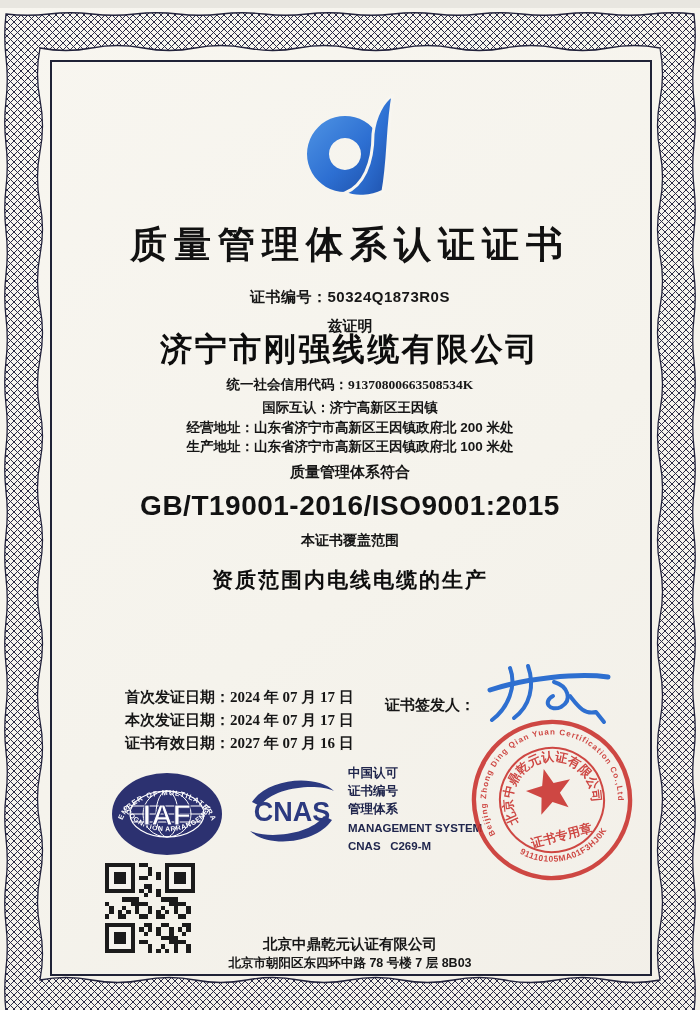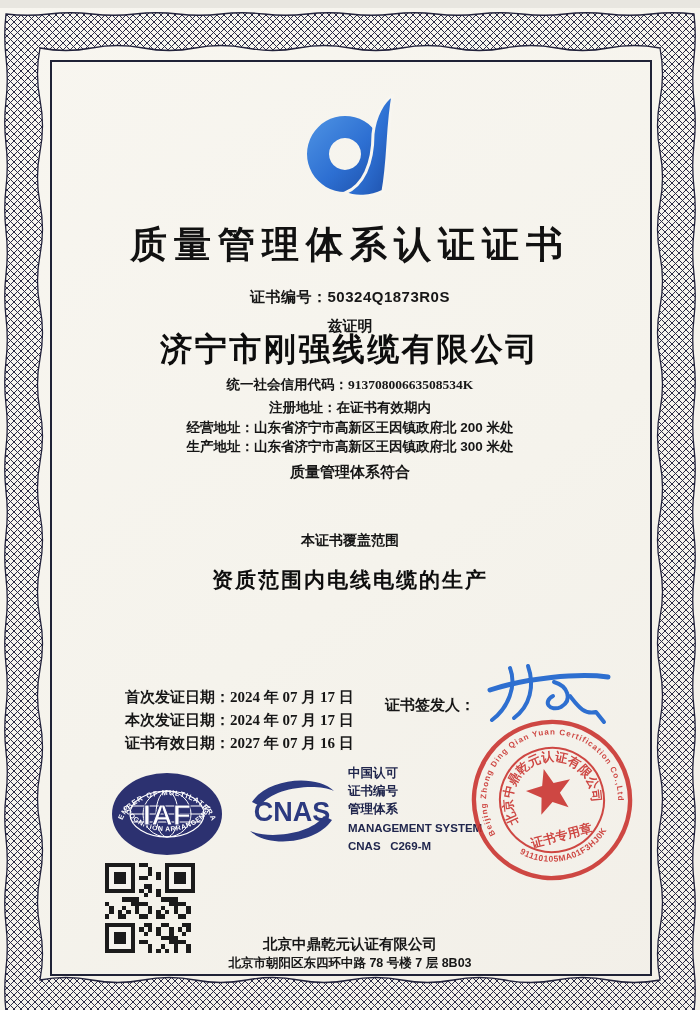--- a/index.html
+++ b/index.html
@@ -69,25 +69,26 @@
   </div>
 
   <div class="abs ctr declare">兹证明</div>
 
   <div class="abs ctr company">济宁市刚强线缆有限公司</div>
 
   <div class="abs ctr credit">
     <span>统一社会信用代码：</span><span>91370800663508534K</span>
   </div>
 
-  <div class="abs ctr addr a1">注册地址：在证书有效期内</div>
+  <div class="abs ctr addr a1">国际互认：济宁高新区王因镇</div>
   <div class="abs ctr addr a2">经营地址：山东省济宁市高新区王因镇政府北 200 米处</div>
-  <div class="abs ctr addr a3">生产地址：山东省济宁市高新区王因镇政府北 300 米处</div>
+  <div class="abs ctr addr a3">生产地址：山东省济宁市高新区王因镇政府北 100 米处</div>
 
   <div class="abs ctr conform">质量管理体系符合</div>
+  <div class="abs ctr standard">GB/T19001-2016/ISO9001:2015</div>
   <div class="abs ctr scope">资质范围内电线电缆的生产</div>
   <div class="abs ctr scopelabel">本证书覆盖范围</div>
 
   <div class="abs dates">
     <div class="daterow">
       <span>首次发证日期：</span>
       <span>2024 年 07 月 17 日</span>
     </div>
     <div class="daterow">
       <span>本次发证日期：</span>

